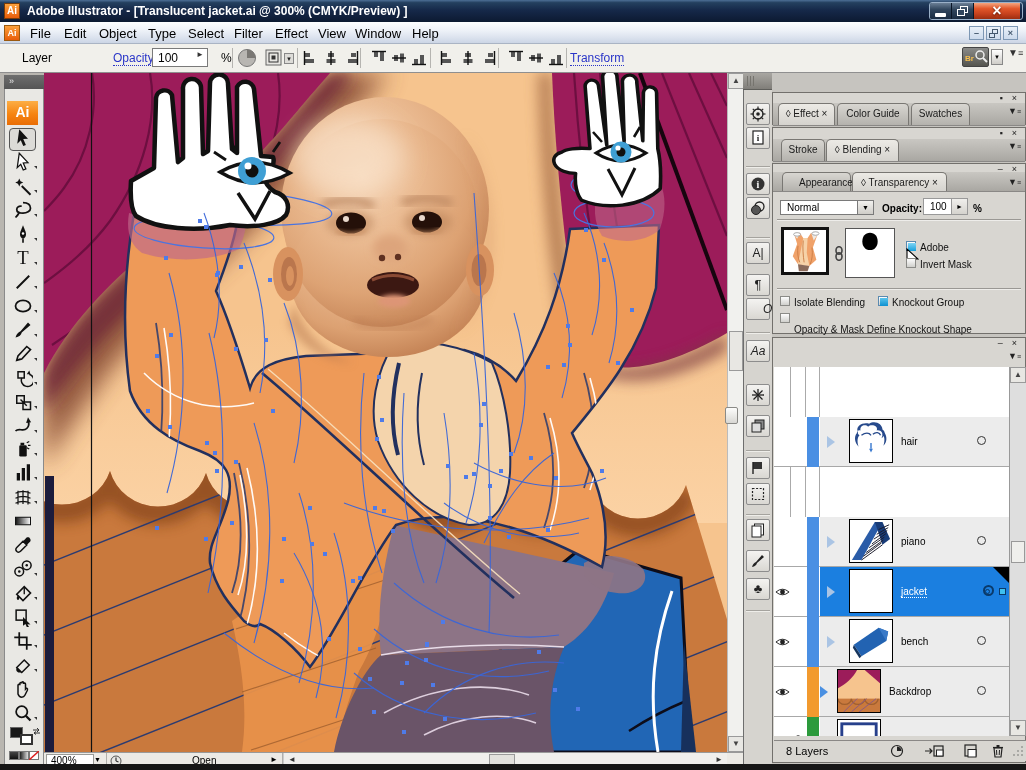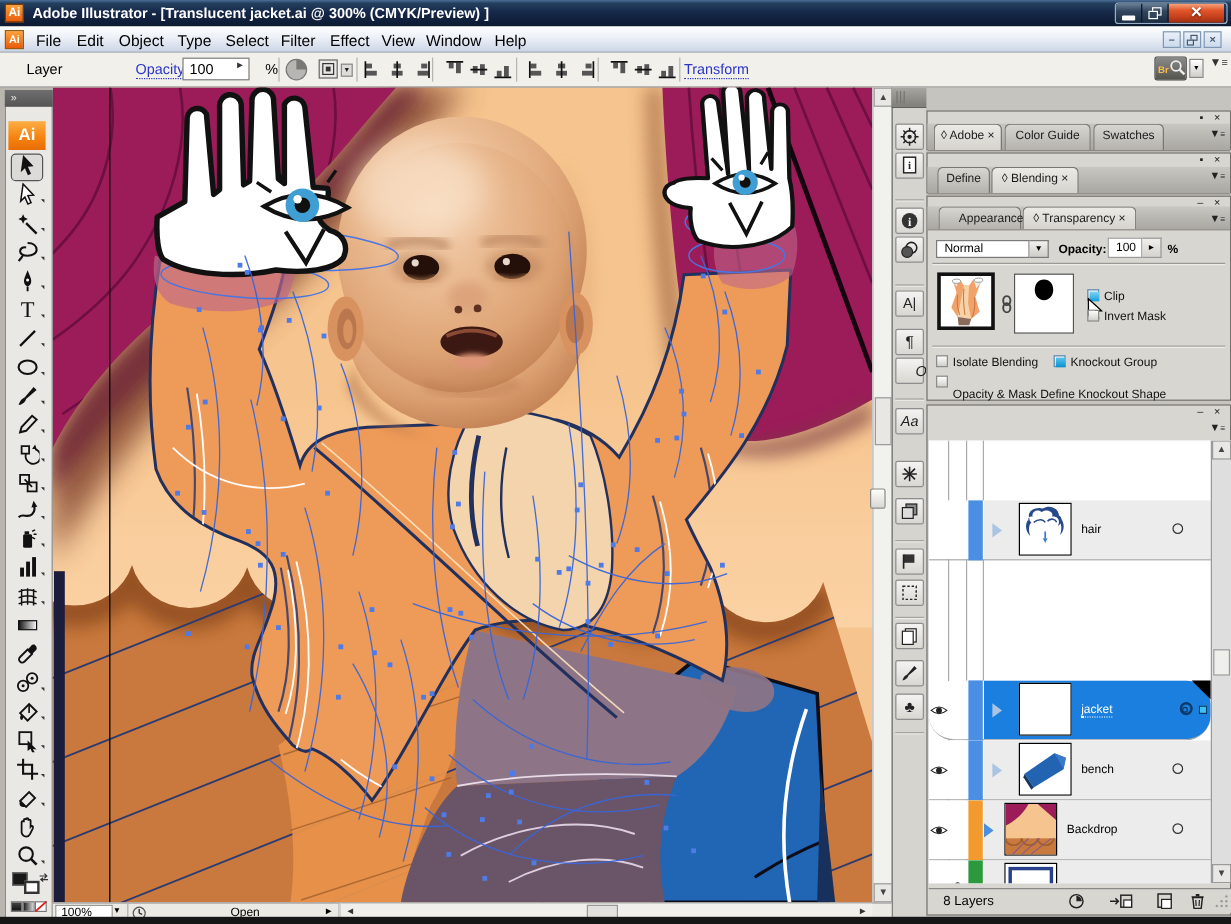--- a/index.html
+++ b/index.html
@@ -59,21 +59,21 @@
     background:linear-gradient(180deg,#d8d6d1,#b4b2ad);padding-top:4px;}
   .tab.active{background:linear-gradient(180deg,#eceae5,#d5d3ce);}
   .pbtns{position:absolute;right:5px;top:0px;font-size:9px;color:#222;letter-spacing:3px;}
   .pbm{margin-right:6px;}
   .pfly{position:absolute;right:4px;top:13px;font-size:9px;color:#222;}
   .pflyl{font-size:7px;}
   .cb{position:absolute;width:10px;height:10px;background:linear-gradient(180deg,#fdfdfd,#d0d0cc);
     border:1px solid #8b8b87;}
   .cblbl{position:absolute;font-size:10px;color:#111;}
   .lr{position:absolute;left:0;width:235px;height:50px;background:linear-gradient(90deg,#fff 0 46px,#ececec 46px 100%);border-bottom:1px solid #a8a8a8;}
-  .lr.sel{background:linear-gradient(90deg,#fff 0 46px,#1b7fe0 46px 100%);border-radius:21px;}
+  .lr.sel{background:linear-gradient(90deg,#fff 0 46px,#1b7fe0 46px 100%);}
   .strip{position:absolute;left:33px;top:0;width:12px;height:50px;}
   .th{position:absolute;top:2px;border:1px solid #000;background:#fff;}
   .lname{position:absolute;top:19px;font-size:10px;color:#000;}
   .ltarget{position:absolute;right:23px;top:19px;width:9px;height:9px;border:1.5px solid #333;border-radius:50%;}
   .leye{position:absolute;left:1px;top:20px;}
   .exp{position:absolute;top:19px;width:0;height:0;border-left:8px solid #aac4e4;border-top:6px solid transparent;border-bottom:6px solid transparent;}
   .expb{border-left-color:#4a90e2;}
   #statusbar{left:44px;top:752px;width:699px;height:15px;background:#eceae5;border-top:1px solid #999;
     font-size:11px;color:#000;}
 </style>
@@ -709,30 +709,30 @@
   <div id="dockbar" class="abs">
     <div style="position:absolute;left:4px;top:3px;width:1px;height:10px;background:#76746e;box-shadow:3px 0 0 #76746e,6px 0 0 #76746e;"></div>
     <span style="position:absolute;left:34px;top:2px;color:#3a3a38;font-size:9px;">◄◄</span>
     <div style="position:absolute;left:60px;top:3px;width:1px;height:10px;background:#76746e;box-shadow:3px 0 0 #76746e,6px 0 0 #76746e;"></div>
     <span style="position:absolute;right:6px;top:2px;color:#3a3a38;font-size:9px;">►►</span>
   </div>
   <div id="panels" class="abs"></div>
   <div class="panel abs" id="pcolor" style="top:92px;height:33px;">
     <div class="pbtns"><span class="pbm">▪</span><span>×</span></div>
     <div class="tabrow" style="top:10px;height:23px;">
-      <div class="tab active" style="left:5px;width:57px;">◊ Adobe ×</div>
+      <div class="tab active" style="left:5px;width:57px;">◊ Effect ×</div>
       <div class="tab" style="left:64px;width:72px;">Color Guide</div>
       <div class="tab" style="left:138px;width:59px;">Swatches</div>
     </div>
     <div class="pfly">▼<span class="pflyl">≡</span></div>
   </div>
   <div class="panel abs" id="pstroke" style="top:127px;height:34px;">
     <div class="pbtns"><span class="pbm">▪</span><span>×</span></div>
     <div class="tabrow" style="top:11px;height:23px;">
-      <div class="tab" style="left:8px;width:44px;">Define</div>
+      <div class="tab" style="left:8px;width:44px;">Stroke</div>
       <div class="tab active" style="left:53px;width:73px;">◊ Blending ×</div>
     </div>
     <div class="pfly">▼<span class="pflyl">≡</span></div>
   </div>
   <div class="panel abs" id="ptrans" style="top:163px;height:171px;">
     <div class="pbtns"><span class="pbm">–</span><span>×</span></div>
     <div class="tabrow" style="top:8px;height:20px;">
       <div class="tab" style="left:9px;width:69px;padding-left:16px;">Appearance</div>
       <div class="tab active" style="left:79px;width:95px;">◊ Transparency ×</div>
     </div>
@@ -761,21 +761,21 @@
     <svg style="position:absolute;left:72px;top:64px;border:1px solid #555;" width="50" height="50" viewBox="0 0 50 50">
         <rect width="50" height="50" fill="#fff"></rect>
         <path d="M25,4 C30,4 33,8 33,13 C33,18 30,22 25,22 C20,22 17,18 17,13 C17,8 20,4 25,4 Z" fill="#000"></path>
       </svg>
     <svg style="position:absolute;left:61px;top:82px;" width="10" height="15" viewBox="0 0 10 15">
         <ellipse cx="5" cy="4.5" rx="3" ry="3.8" fill="none" stroke="#444" stroke-width="1.6"></ellipse>
         <ellipse cx="5" cy="10.5" rx="3" ry="3.8" fill="none" stroke="#444" stroke-width="1.6"></ellipse>
       </svg>
     <div class="cb" style="left:133px;top:77px;border-color:#5a8ab0;"></div>
     <div style="position:absolute;left:135px;top:79px;width:8px;height:8px;background:linear-gradient(180deg,#7fd4f4,#18a0dc);"></div>
-    <div class="cblbl" style="left:147px;top:78px;">Clip</div>
+    <div class="cblbl" style="left:147px;top:78px;">Adobe</div>
     <svg style="position:absolute;left:133px;top:84px;" width="13" height="19" viewBox="0 0 13 19">
         <path d="M1,1 L1,15 L4.5,12 L7,18 L9.5,17 L7,11 L12,11 Z" fill="#fff" stroke="#000" stroke-width="1.1"></path>
       </svg>
     <div class="cb" style="left:133px;top:94px;"></div>
     <div class="cblbl" style="left:147px;top:95px;">Invert Mask</div>
     <div style="position:absolute;left:4px;top:124px;width:244px;height:1px;background:#9a9894;"></div>
     <div style="position:absolute;left:4px;top:125px;width:244px;height:1px;background:#eeedea;"></div>
     <div class="cb" style="left:7px;top:132px;"></div>
     <div class="cblbl" style="left:21px;top:133px;">Isolate Blending</div>
     <div class="cb" style="left:105px;top:132px;border-color:#5a8ab0;"></div>
@@ -797,20 +797,41 @@
         <svg class="th" style="left:75px;" width="44" height="44" viewBox="0 0 44 44">
             <rect width="44" height="44" fill="#fff"></rect>
             <path d="M8,12 C6,6 14,2 20,4 C26,0 34,4 34,10 C38,12 36,18 33,19 C36,14 32,10 28,11 C30,6 22,4 19,7 C16,4 10,6 11,11 C7,10 6,14 9,17 Z" fill="#274a8c"></path>
             <path d="M7,14 C4,18 5,24 9,28 C7,22 8,18 10,16 Z" fill="#274a8c"></path>
             <path d="M36,13 C39,17 39,23 35,27 C37,21 36,17 34,15 Z" fill="#274a8c"></path>
             <path d="M12,16 C16,13 20,13 22,16 M24,15 C27,12 31,13 32,16" stroke="#274a8c" stroke-width="1.4" fill="none"></path>
             <path d="M20,30 L24,30 L22,34 Z" fill="#3a7ad0"></path>
             <path d="M22,24 L22,30" stroke="#3a7ad0" stroke-width="1.5"></path>
           </svg>
         <div class="lname" style="left:127px;">hair</div>
+          <div class="ltarget"></div>
+      </div>
+      <div class="lr" style="top:150px;">
+        <div class="strip" style="background:#4a8fe3;"></div>
+        <div class="exp" style="left:53px;"></div>
+        <svg class="th" style="left:75px;" width="44" height="44" viewBox="0 0 44 44">
+            <rect width="44" height="44" fill="#fff"></rect>
+            <path d="M2,42 L26,2 L34,2 L12,42 Z" fill="#2a5ca8"></path>
+            <path d="M26,2 L34,2 L42,20 L34,26 Z" fill="#183c78"></path>
+            <g stroke="#1a1a2a" stroke-width="1">
+              <path d="M12,42 L34,26"></path>
+              <path d="M14,38 L33,24"></path>
+              <path d="M17,34 L35,21"></path>
+              <path d="M20,29 L36,18"></path>
+              <path d="M23,25 L38,14"></path>
+              <path d="M25,20 L39,11"></path>
+              <path d="M28,15 L40,8"></path>
+              <path d="M30,10 L41,5"></path>
+            </g>
+          </svg>
+        <div class="lname" style="left:127px;">piano</div>
           <div class="ltarget"></div>
       </div>
       <div class="lr sel" style="top:200px;">
         <div class="strip" style="background:#4a8fe3;"></div>
         <svg class="leye" viewBox="0 0 16 10" width="15" height="10">
             <path d="M1,5 Q8,-1 15,5 Q8,11 1,5 Z" fill="#fff" stroke="#222" stroke-width="1"></path>
             <circle cx="8" cy="5" r="2.6" fill="#222"></circle>
           </svg>
         <div class="exp" style="left:53px;"></div>
         <svg class="th" style="left:75px;" width="44" height="44" viewBox="0 0 44 44">
@@ -908,21 +929,21 @@
             <circle cx="6" cy="6" r="1"></circle>
             <circle cx="10" cy="6" r="1"></circle>
             <circle cx="2" cy="10" r="1"></circle>
             <circle cx="6" cy="10" r="1"></circle>
             <circle cx="10" cy="10" r="1"></circle>
           </g>
         </svg>
     </div>
   </div>
   <div id="statusbar" class="abs">
-    <div style="position:absolute;left:2px;top:1px;width:48px;height:13px;background:#fff;border:1px solid #9a9a96;font-size:10px;padding-left:4px;">100%</div>
+    <div style="position:absolute;left:2px;top:1px;width:48px;height:13px;background:#fff;border:1px solid #9a9a96;font-size:10px;padding-left:4px;">400%</div>
     <div style="position:absolute;left:50px;top:3px;font-size:7px;">▼</div>
     <div style="position:absolute;left:62px;top:0;width:1px;height:15px;background:#b0afab;"></div>
     <svg style="position:absolute;left:66px;top:2px" width="12" height="12">
         <circle cx="6" cy="6" r="5" fill="#e8e7e3" stroke="#555"></circle>
         <path d="M6,6 L6,2.5 M6,6 L8.5,7" stroke="#333" stroke-width="1.2"></path>
       </svg>
     <span style="position:absolute;left:148px;top:2px;font-size:10px;">Open</span>
     <span style="position:absolute;left:226px;top:2px;font-size:8px;">►</span>
     <div style="position:absolute;left:238px;top:0;width:1px;height:15px;background:#b0afab;"></div>
     <div style="position:absolute;left:239px;top:0;width:444px;height:15px;background:#f0efec;border-left:1px solid #ccc;">

